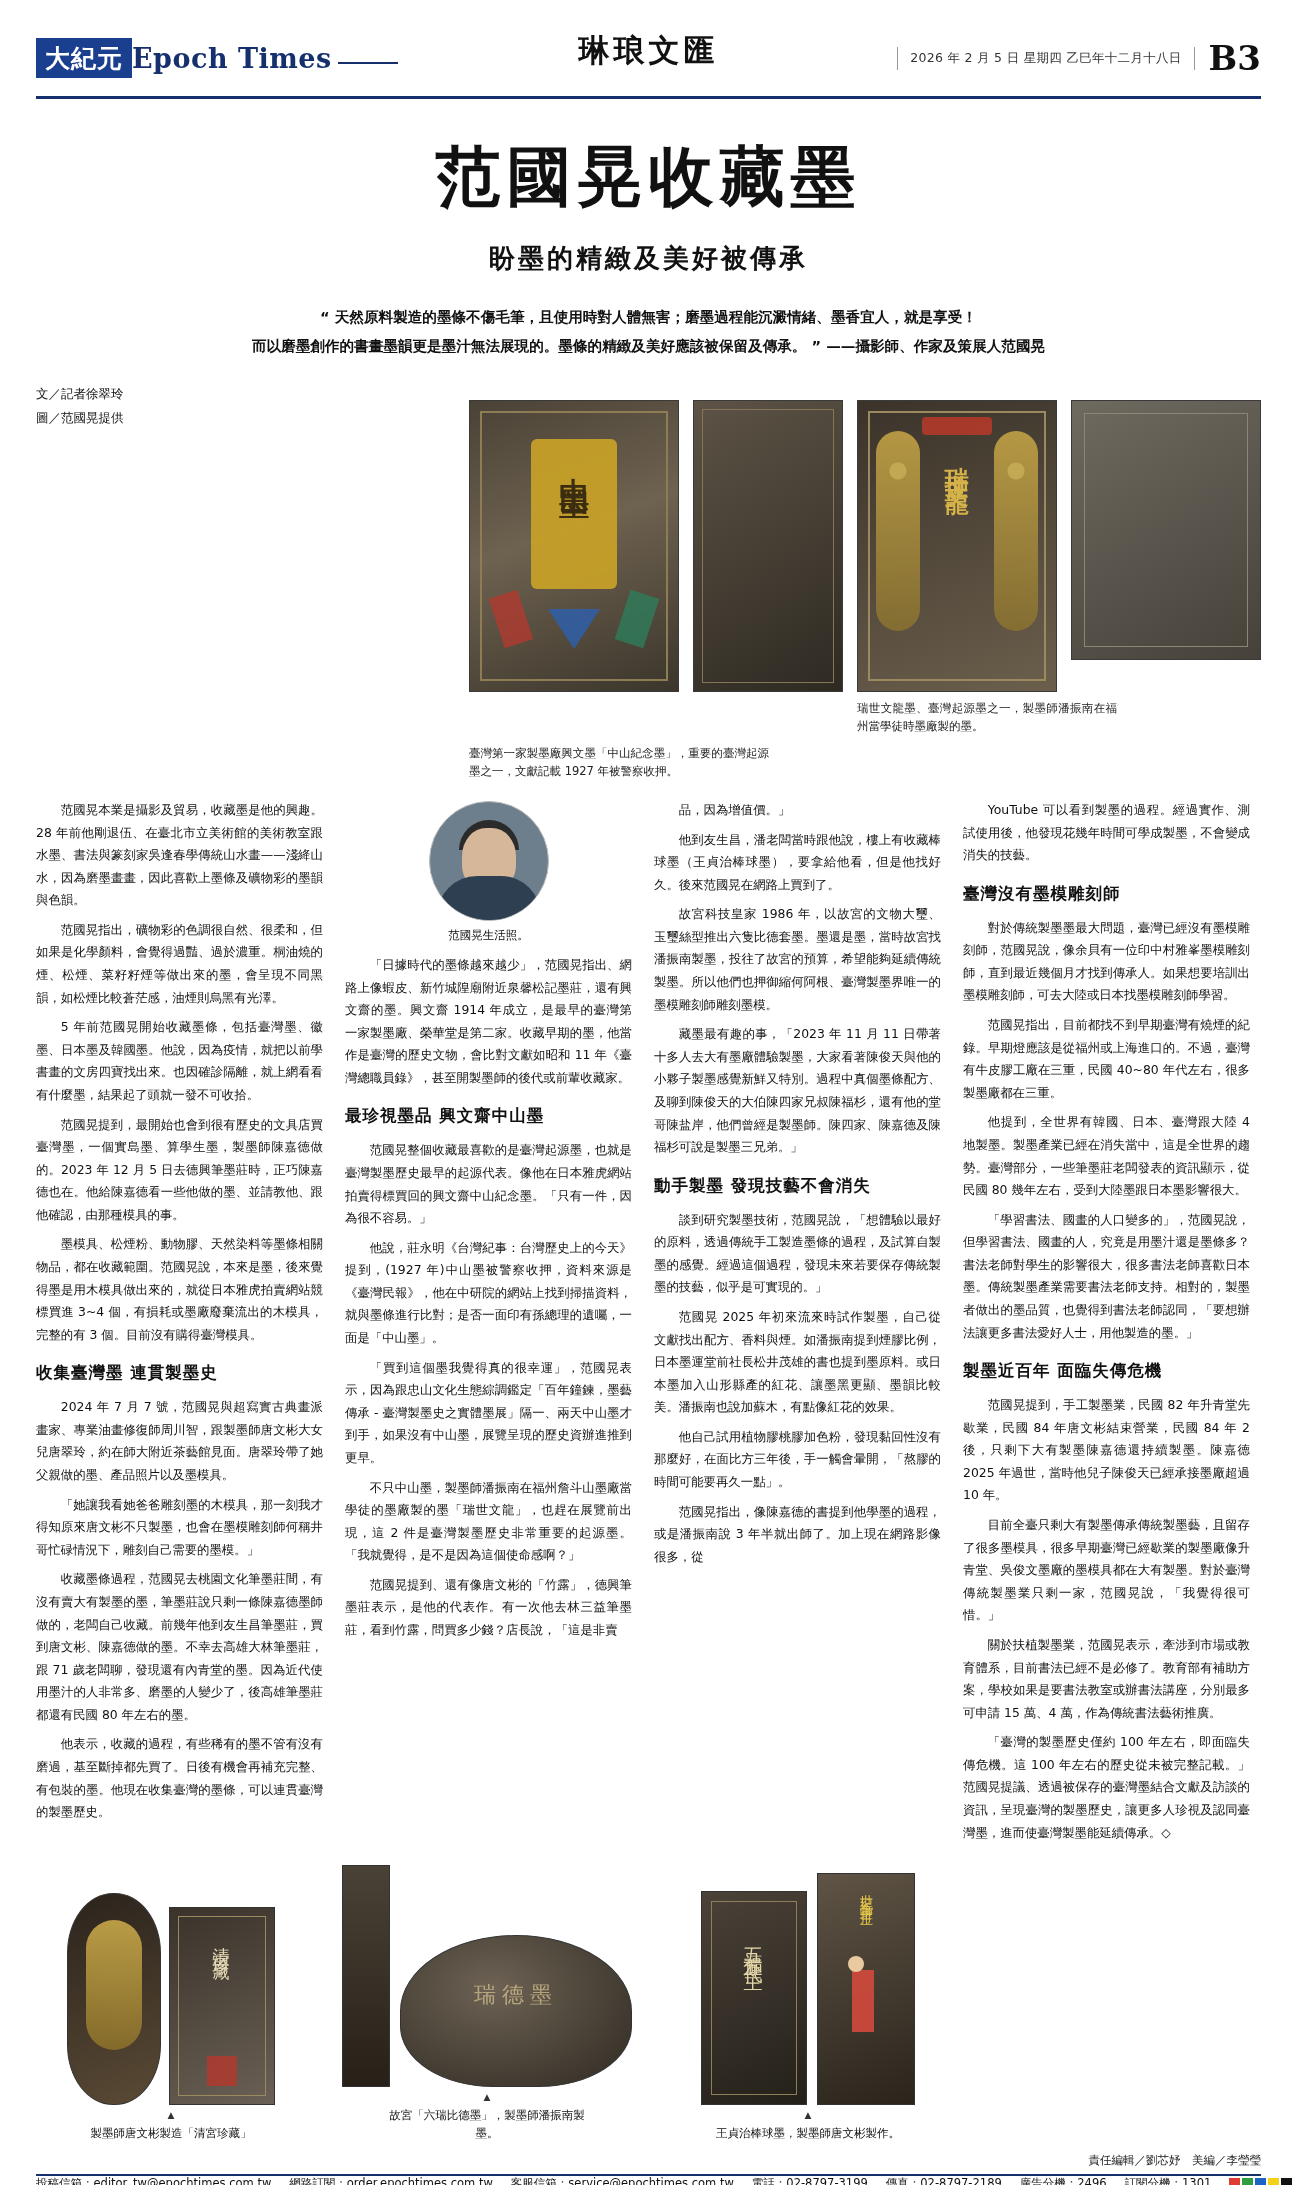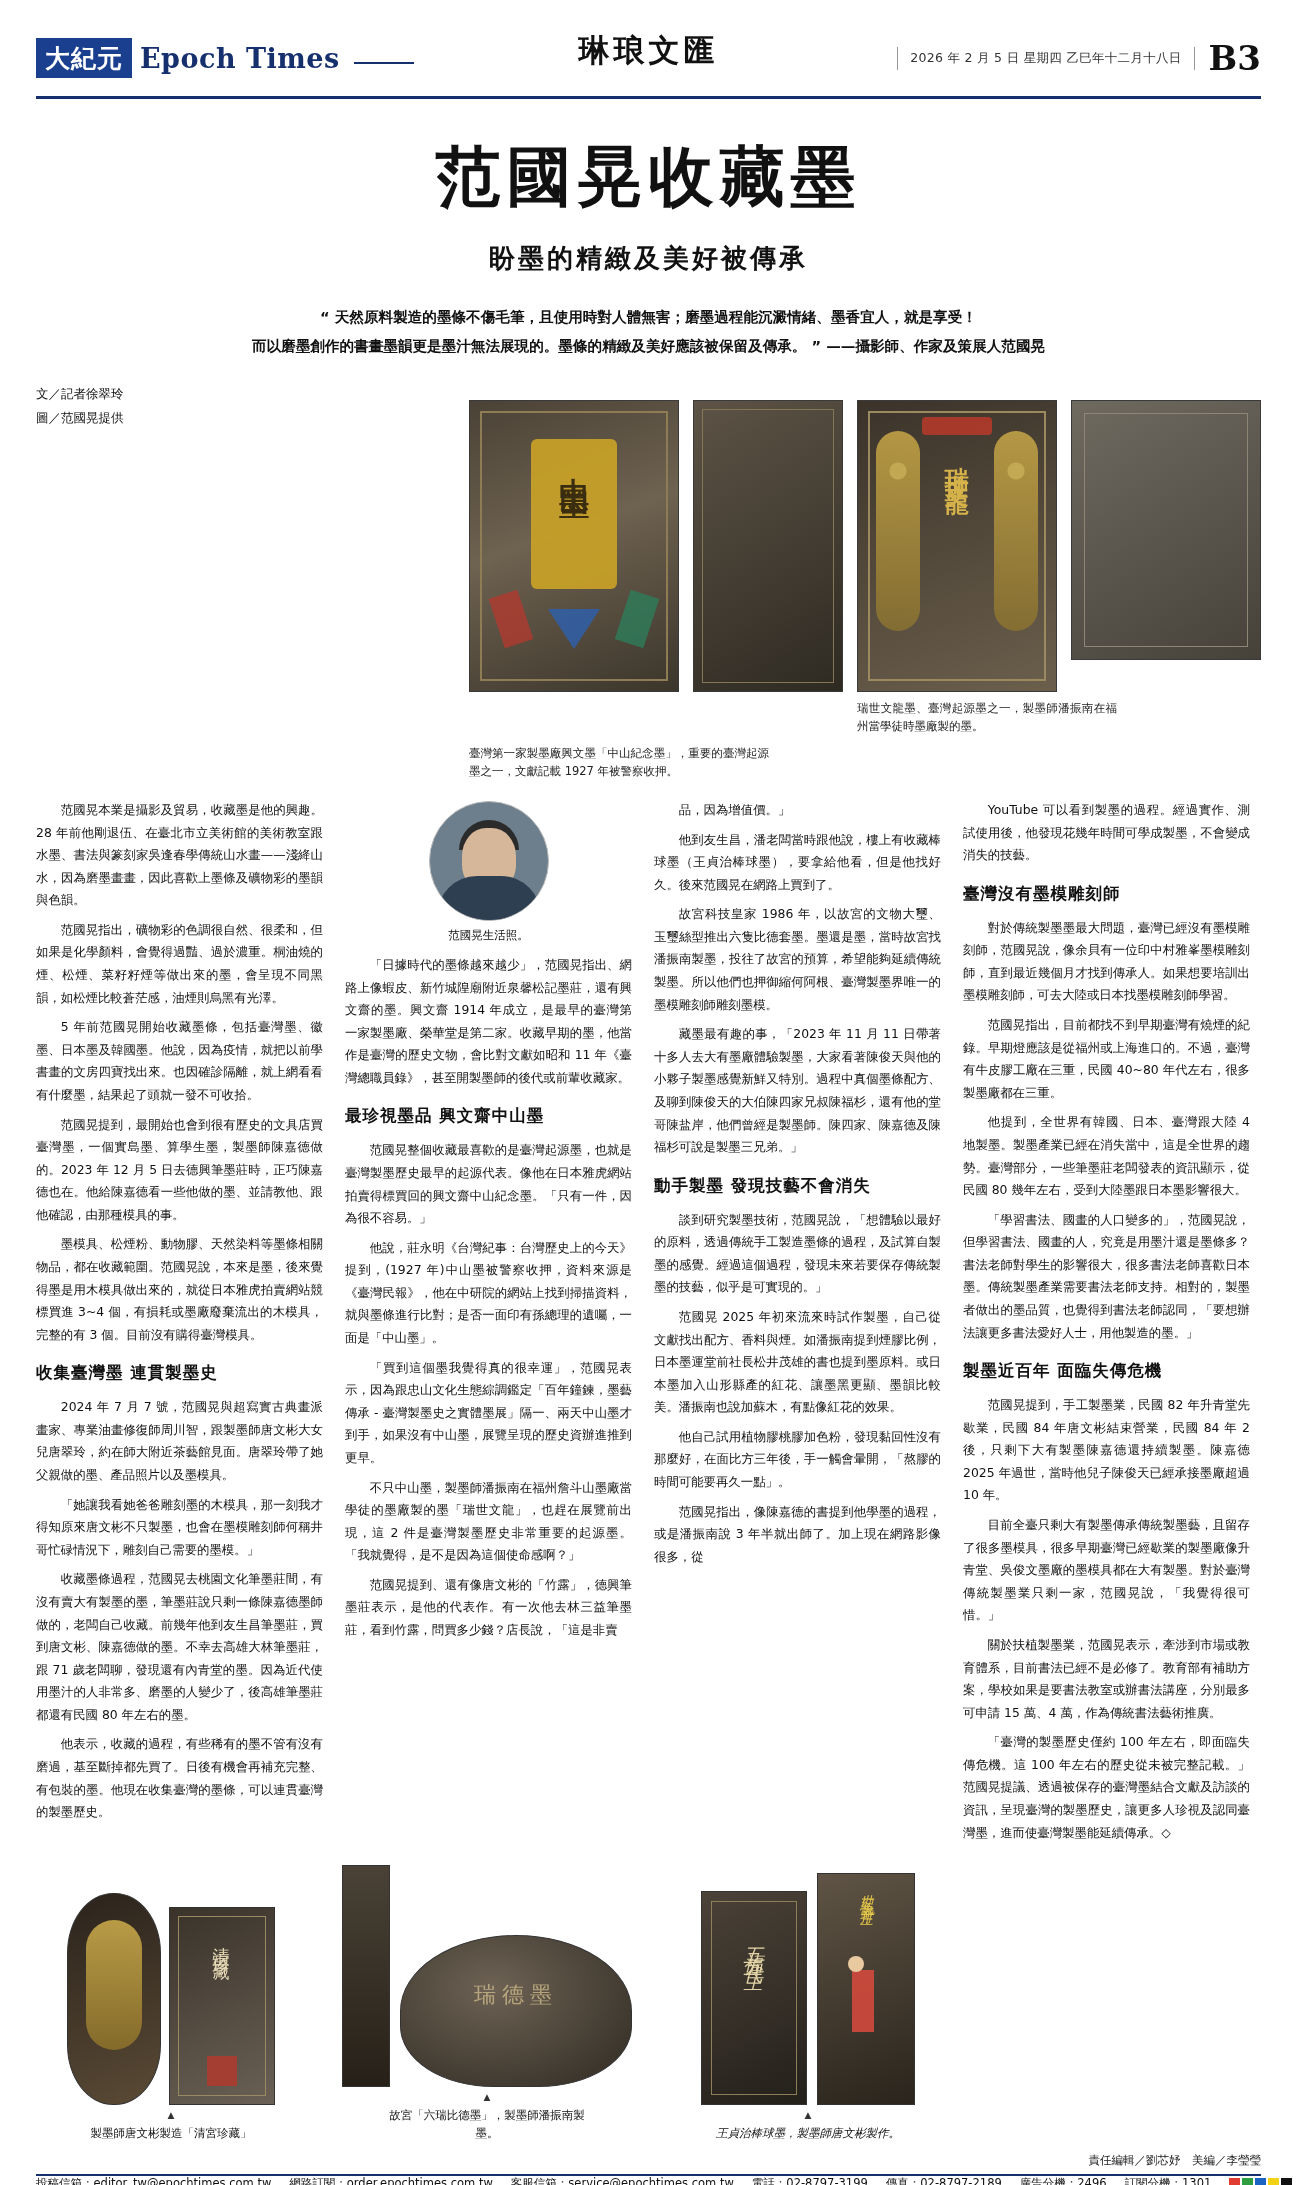--- a/index.html
+++ b/index.html
@@ -5,21 +5,21 @@
   html,body{margin:0;padding:0;}
   body{
     width:1297px;height:2185px;background:#ffffff;
     font-family:"DejaVu Sans","Liberation Sans",sans-serif;
     color:#111;overflow:hidden;position:relative;
   }
   .page{position:relative;width:1297px;height:2185px;box-sizing:border-box;padding:0 36px;}
 
   
   .masthead{display:flex;align-items:center;padding-top:26px;position:relative;height:64px;}
-  .logo-box{display:flex;align-items:center;gap:8px;}
+  .logo-box{display:flex;align-items:center;}
   .logo-mark{
     width:96px;height:40px;background:#1b3f8f;color:#fff;
     display:flex;align-items:center;justify-content:center;
     font-family:"DejaVu Serif","Liberation Serif",serif;font-weight:700;font-size:25px;letter-spacing:1px;
   }
   .logo-word{
     font-family:"DejaVu Serif","Liberation Serif",serif;
     font-size:27px;font-weight:700;color:#15306d;letter-spacing:.5px;
   }
   .logo-rule{flex:0 0 60px;height:2px;background:#15306d;margin-left:6px;margin-top:10px;}
@@ -265,21 +265,21 @@
         <div style="width:46px;height:220px;background:linear-gradient(#4a4236,#262018);border:1px solid #333;"></div>
         <div style="width:230px;height:150px;border-radius:50% 50% 40% 40%;
              background:radial-gradient(ellipse at 40% 35%,#6d6254,#2f2a22);border:1px solid #333;position:relative;">
           <div style="position:absolute;left:50%;top:44px;transform:translateX(-50%);
             color:#cbb989;font-family:'DejaVu Serif',serif;font-size:22px;letter-spacing:6px;opacity:.8;">瑞德墨</div>
         </div>
       </div>
       <div class="gcap" style="width:210px;">故宮「六瑞比德墨」，製墨師潘振南製墨。</div>
     </div>
 
-    <div class="gitem" style="width:280px;font-style:italic;">
+    <div class="gitem" style="width:280px;">
       <div style="display:flex;gap:10px;align-items:flex-end;">
         <div style="width:104px;height:212px;background:linear-gradient(155deg,#4b4238,#23201a);border:1px solid #333;position:relative;">
           <div style="position:absolute;inset:9px;border:1px solid #8e7f58;"></div>
           <div style="position:absolute;left:50%;top:40px;transform:translateX(-50%);
             color:#e2d4a6;font-family:'DejaVu Serif',serif;font-size:19px;writing-mode:vertical-rl;letter-spacing:6px;">五福五代主</div>
         </div>
         <div style="width:96px;height:230px;background:linear-gradient(160deg,#5f5445,#2a241c);border:1px solid #333;position:relative;">
           <div style="position:absolute;left:50%;top:10px;transform:translateX(-50%);
             color:#e6c84a;font-family:'DejaVu Serif',serif;font-size:13px;writing-mode:vertical-rl;letter-spacing:4px;">世紀全壘打王</div>
           <div style="position:absolute;left:34px;top:96px;width:22px;height:62px;background:#d24a3d;opacity:.9;"></div>

